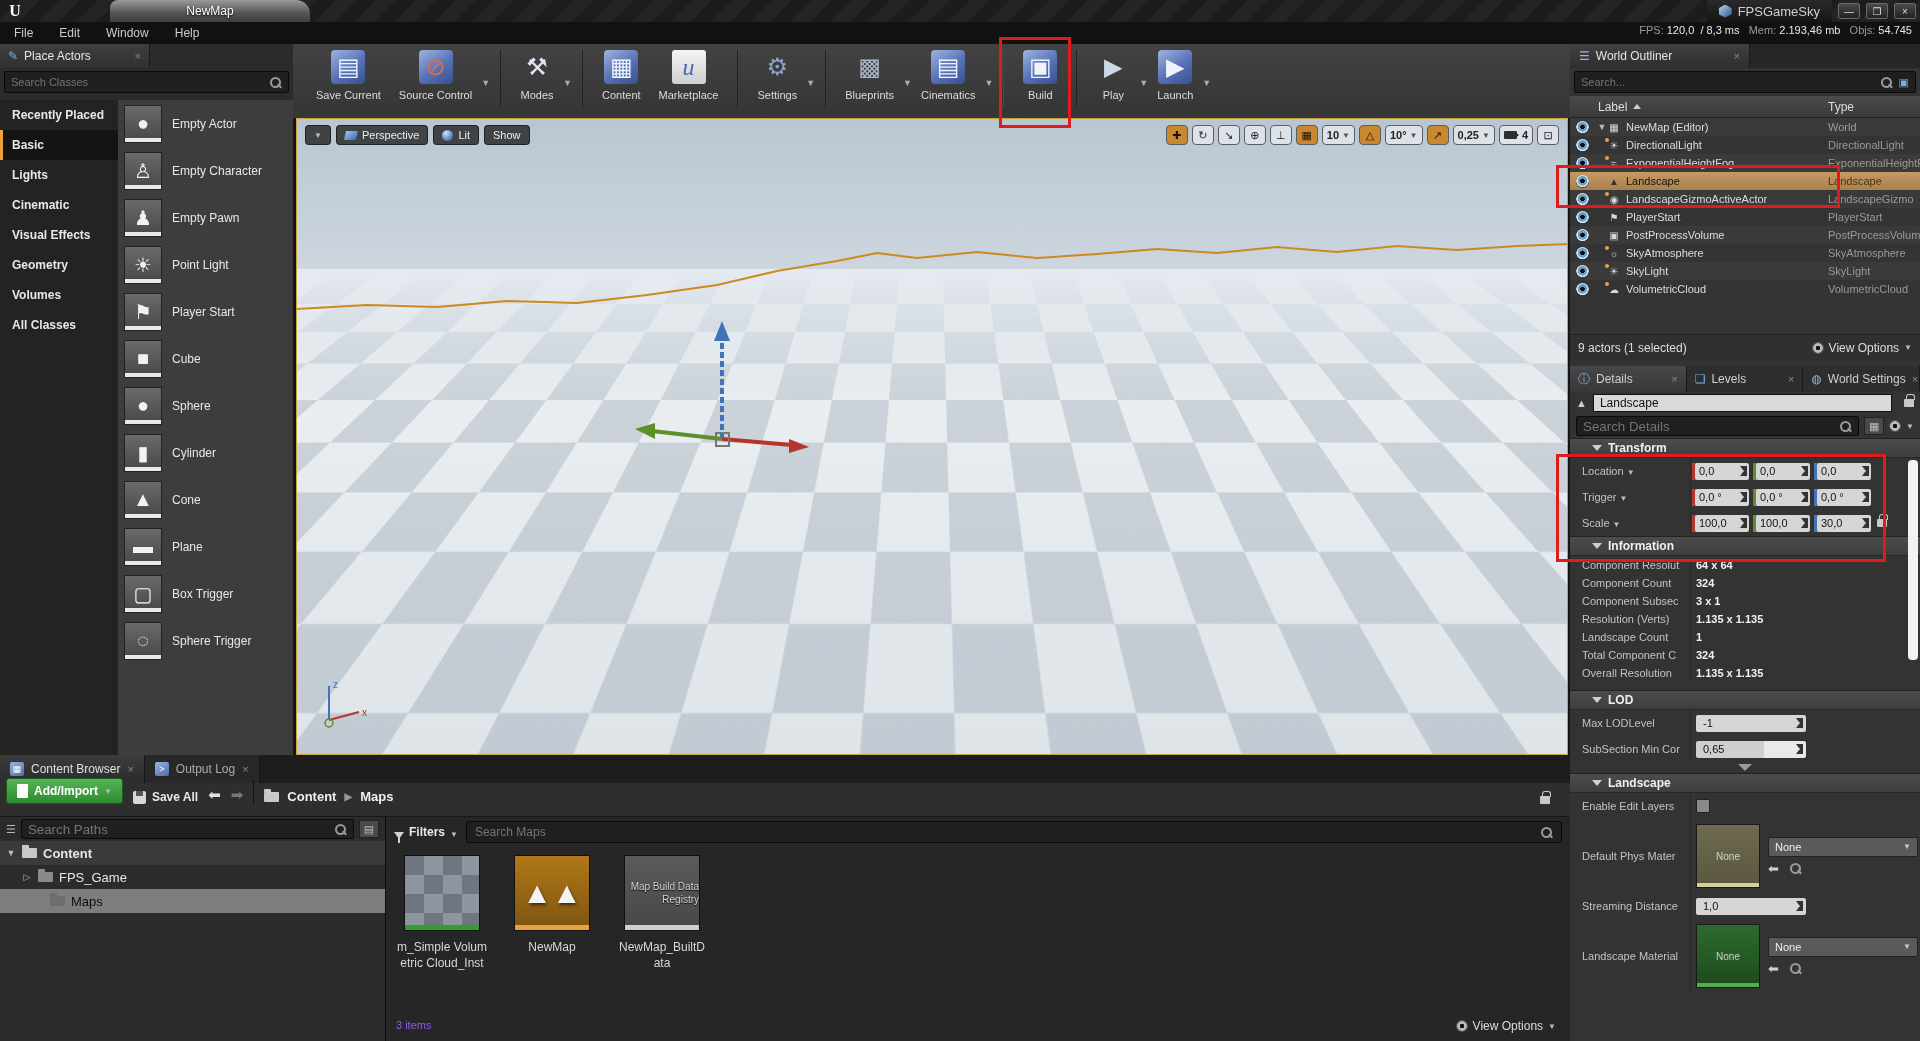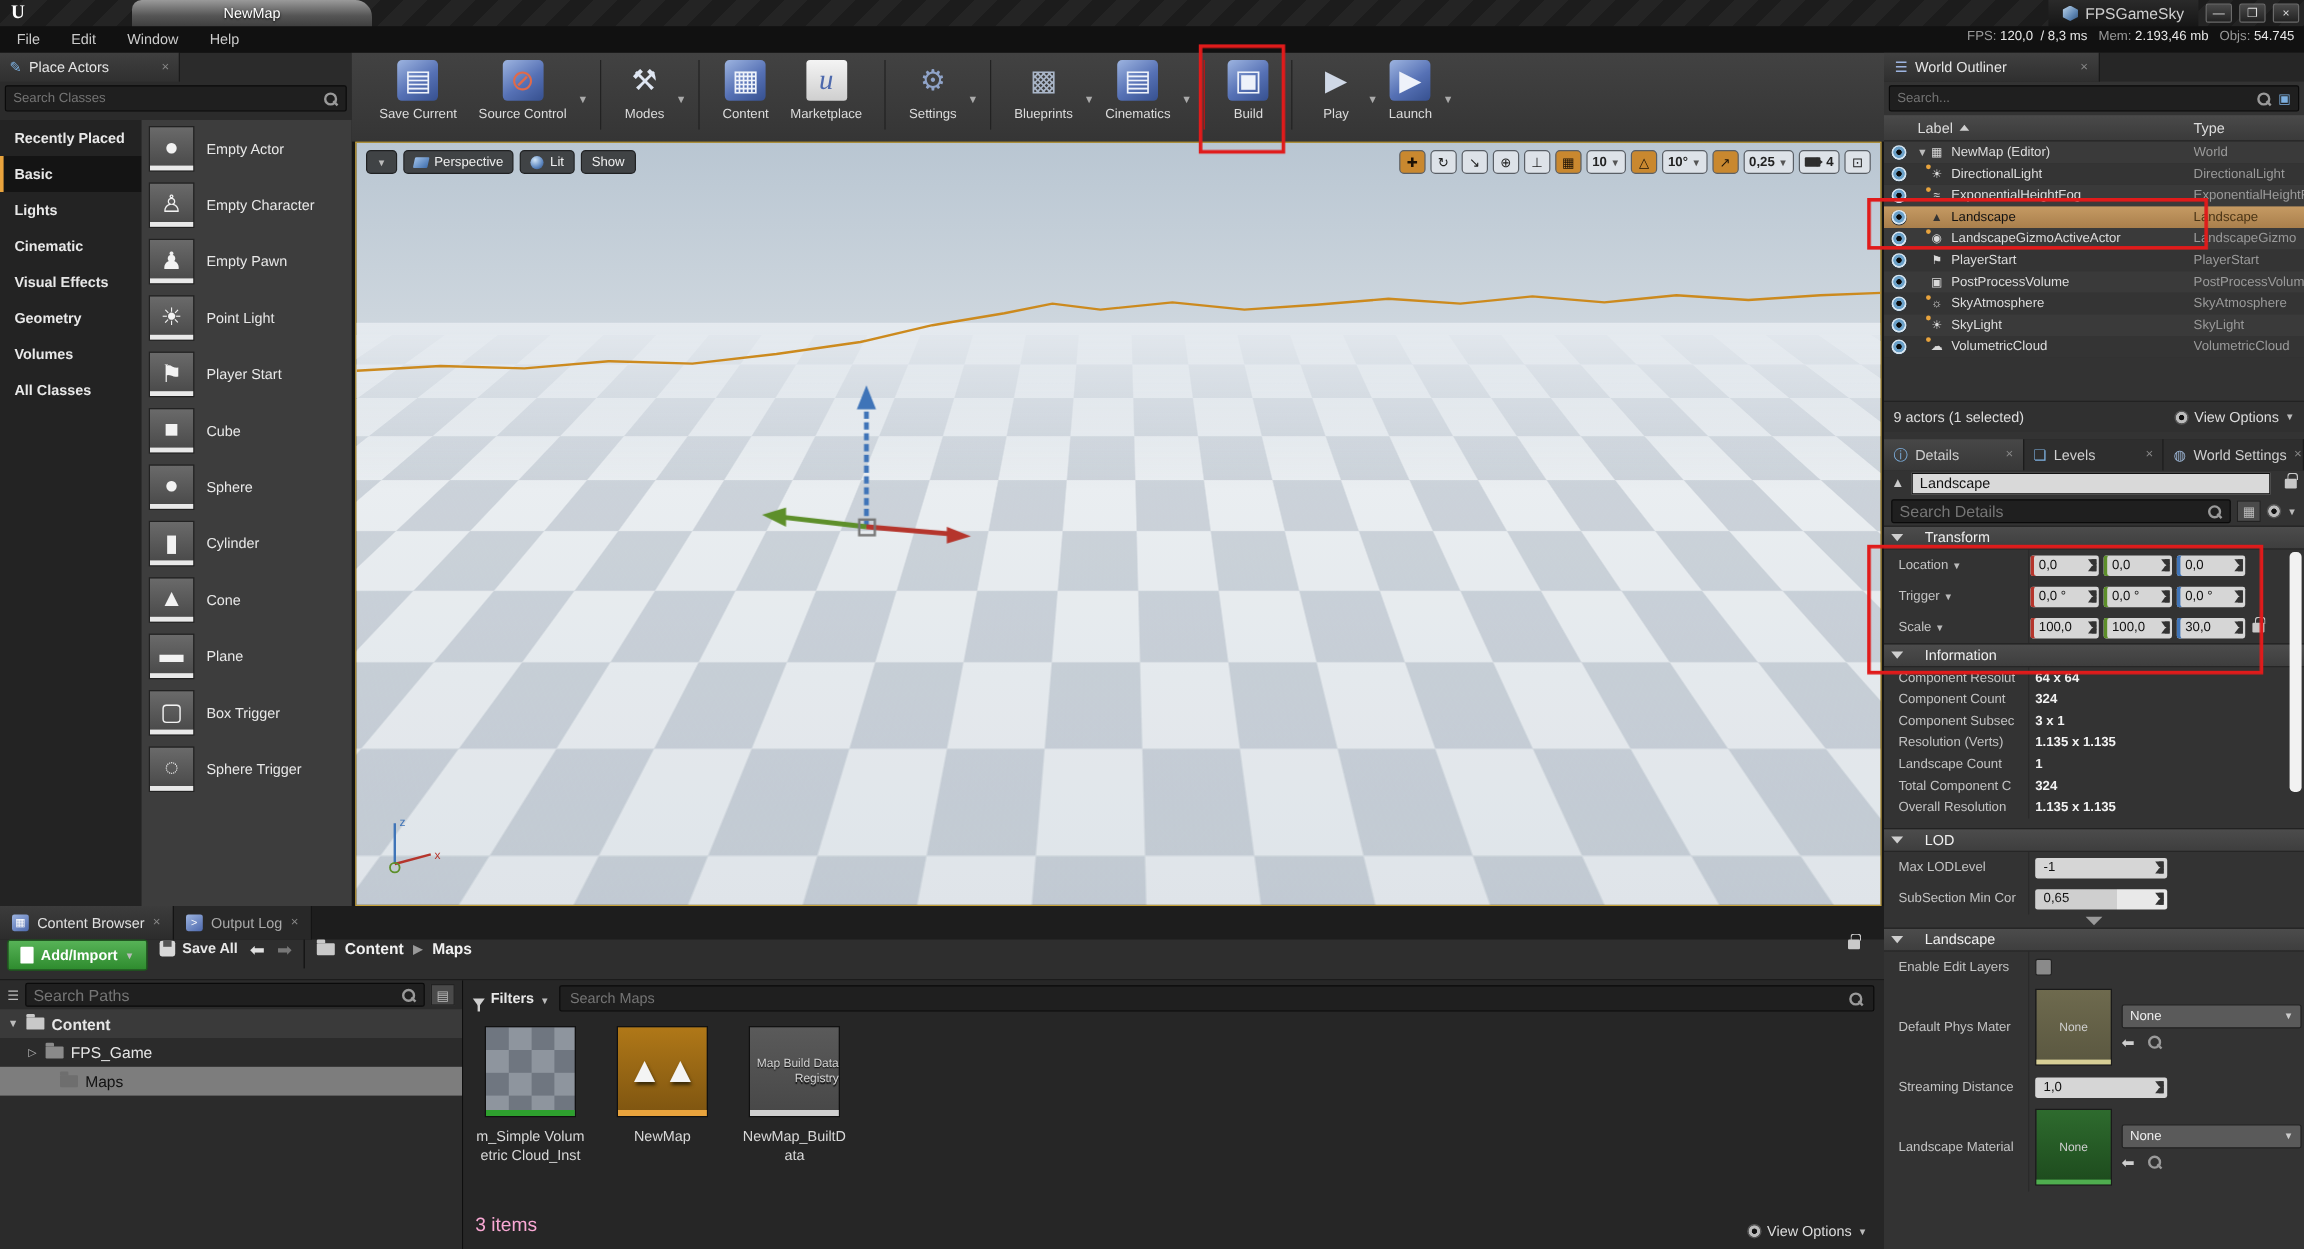--- a/index.html
+++ b/index.html
@@ -86,21 +86,21 @@
 #ol-status{height:26px;display:flex;align-items:center;padding:0 8px;background:#303030;border-top:1px solid #222;font-size:12px;color:#ddd}
 .viewopts{margin-left:auto;display:flex;align-items:center;gap:5px;color:#ddd}
 .dt-tabs{height:26px;display:flex;background:#262626;margin-top:6px}
 .dt-tab{flex:1;display:flex;align-items:center;gap:6px;padding:0 8px;font-size:12px;color:#cfcfcf;background:#2e2e2e;border-right:1px solid #1a1a1a;overflow:hidden;white-space:nowrap}
 .dt-tab.active{background:linear-gradient(#474747,#383838)}
 .namefield{height:22px;display:flex;align-items:center;gap:6px;padding:0 6px}
 .namefield input{flex:1;height:18px;background:#d9d9d9;border:1px solid #111;color:#111;padding:0 6px;font-size:12px;font-family:"Liberation Sans",sans-serif}
 .sd-row{height:24px;display:flex;align-items:center;gap:5px;padding:0 6px}
 .sd-input{flex:1;height:20px;background:#1f1f1f;border:1px solid #0a0a0a;display:flex;align-items:center;padding:0 6px;border-radius:2px;color:#888}
 .gridico{width:20px;height:18px;background:#4a4a4a;border:1px solid #222;color:#bbb;font-size:11px;display:flex;align-items:center;justify-content:center}
-.sec-hd{height:20px;background:linear-gradient(#4c4c4c,#3e3e3e);border-top:1px solid #222;border-bottom:1px solid #262626;display:flex;align-items:center;padding:0 6px;font-weight:normal;color:#f0f0f0;font-size:12px;gap:18px}
+.sec-hd{height:20px;background:linear-gradient(#4c4c4c,#3e3e3e);border-top:1px solid #222;border-bottom:1px solid #262626;display:flex;align-items:center;padding:0 22px;font-weight:bold;color:#f0f0f0;font-size:12px;gap:6px}
 .tri{width:0;height:0;border-left:5px solid transparent;border-right:5px solid transparent;border-top:6px solid #cfcfcf}
 .prop-row{min-height:26px;display:flex;align-items:center;padding-left:12px;position:relative}
 .prop-label{width:106px;flex:0 0 106px;color:#c3c3c3;white-space:nowrap;overflow:hidden;font-size:11px}
 .prop-div{position:absolute;left:120px;top:0;bottom:0;width:1px;background:#2a2a2a}
 .vfield{height:17px;width:57px;background:#d6d6d6;border-radius:2px;margin-left:4px;display:flex;align-items:center;color:#111;font-size:11px;position:relative;padding-left:7px}
 .vfield .spin{position:absolute;right:2px;top:3px}
 .strip-x{box-shadow:inset 3px 0 0 #b5352c}
 .strip-y{box-shadow:inset 3px 0 0 #5d8f2a}
 .strip-z{box-shadow:inset 3px 0 0 #3f74b8}
 .spin{width:9px;height:10px;position:relative}
@@ -122,21 +122,21 @@
 .arr-back{color:#cfcfcf;font-size:13px}
 .expander{width:0;height:0;border-left:7px solid transparent;border-right:7px solid transparent;border-top:7px solid #9a9a9a;margin:2px auto}
 #dt-scroll{position:absolute;right:2px;top:416px;width:10px;height:200px;background:#f2f2f2;border-radius:4px}
 
 
 #bottom-panel{left:0;top:755px;width:1570px;height:286px;background:#262626}
 #cb-tabs{height:28px;display:flex;background:#1d1d1d}
 .cb-tab{height:28px;display:flex;align-items:center;gap:7px;padding:0 10px;font-size:12px;color:#e0e0e0;background:linear-gradient(#3c3c3c,#2c2c2c);border-right:1px solid #141414}
 .cb-tab.dim{background:#282828;color:#aaa}
 .cb-ticon{width:14px;height:14px;border-radius:2px;background:linear-gradient(145deg,#9db4e0,#4d69ad);display:flex;align-items:center;justify-content:center;color:#fff;font-size:9px}
-#cb-actions{height:34px;display:flex;align-items:flex-start;gap:10px;padding:0 6px;background:#2e2e2e;border-bottom:1px solid #171717}
+#cb-actions{height:34px;display:flex;align-items:flex-end;gap:10px;padding:12px 6px;background:#2e2e2e;border-bottom:1px solid #171717}
 #btn-addimport{height:26px;background:linear-gradient(#57b357,#2e8b2e);border:1px solid #1c5c1c;border-radius:3px;display:flex;align-items:center;gap:6px;padding:0 10px;color:#fff;font-weight:bold;font-size:12px}
 .page-ico{width:11px;height:14px;background:#fff;border-radius:1px;position:relative}
 #btn-saveall{display:flex;align-items:center;gap:6px;color:#e8e8e8;font-size:12px;font-weight:bold}
 .floppy-sm{width:13px;height:13px;background:#d8d8d8;border-radius:2px;position:relative}
 .floppy-sm::after{content:"";position:absolute;left:3px;top:0;width:7px;height:5px;background:#555}
 .navarrow{font-size:15px;color:#e0e0e0}
 .navarrow.dim{color:#777}
 .crumb{display:flex;align-items:center;gap:8px;color:#f0f0f0;font-weight:bold;font-size:13px}
 .folder{width:15px;height:10px;background:#c9c9c9;border-radius:1px;position:relative;flex:0 0 15px}
 .folder::before{content:"";position:absolute;top:-3px;left:0;width:7px;height:3px;background:inherit;border-radius:1px 1px 0 0}
@@ -159,21 +159,21 @@
 .asset-thumb::after{content:"";position:absolute;left:0;bottom:0;width:100%;height:5px}
 .th-checker{background:repeating-conic-gradient(#8e959e 0 25%,#6f7680 0 50%) 0 0/38px 38px}
 .th-checker::after{background:#2ea02e}
 .th-map{background:linear-gradient(#b07818,#7d5410)}
 .th-map::after{background:#e8a33d}
 .th-built{background:linear-gradient(#5a5a5a,#474747)}
 .th-built::after{background:#cfcfcf}
 .asset-name{font-size:12px;color:#d8d8d8;text-align:center;line-height:1.35;word-break:break-all}
 .map-pyr{color:#f4f4f4;font-size:30px;text-shadow:1px 2px 3px #3a2a08}
 .built-label{color:#d5d5d5;font-size:10px;text-align:right;line-height:1.3;text-shadow:0 1px 1px #000}
-#cb-count{position:absolute;left:10px;bottom:10px;color:#f9a8d4;font-size:16px}
+#cb-count{position:absolute;left:10px;bottom:10px;color:#8b5cf6;font-size:11px}
 #cb-viewopts{position:absolute;right:14px;bottom:8px;display:flex;align-items:center;gap:5px;color:#ddd;font-size:12px}
 .eye-sm{width:12px;height:12px;border-radius:50%;background:radial-gradient(circle,#111 0 2px,#bbb 2.5px 4.5px,#555 5px)}
 
 
 .ann{position:absolute;border:3px solid #e01b1b;pointer-events:none;z-index:50}
 
 
 .dd-sm{font-size:8px;color:#bbb}
 .sorttri{width:0;height:0;border-left:4px solid transparent;border-right:4px solid transparent;border-bottom:5px solid #cfcfcf;margin-left:6px}
 </style>

